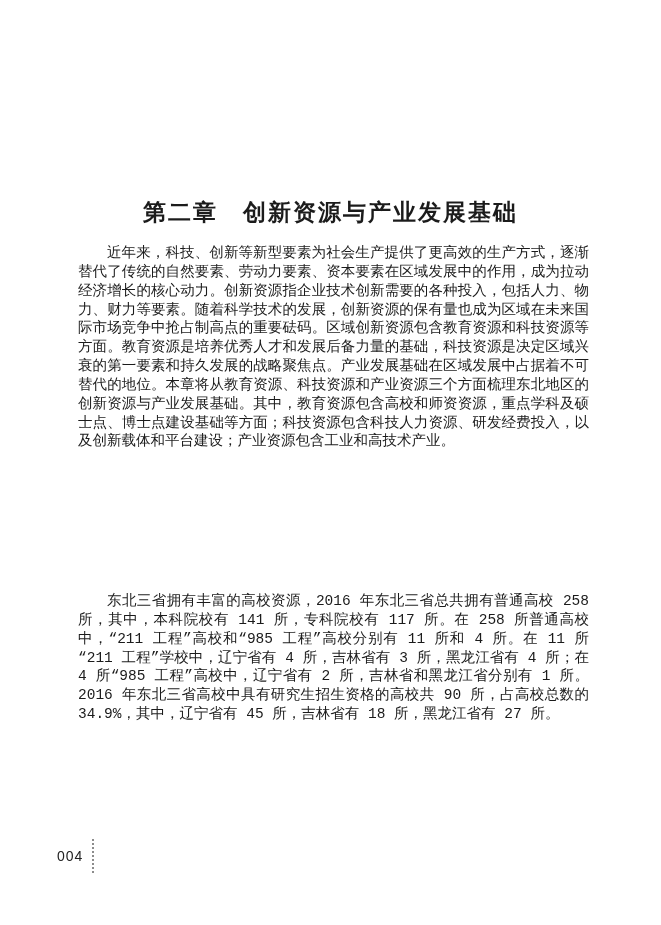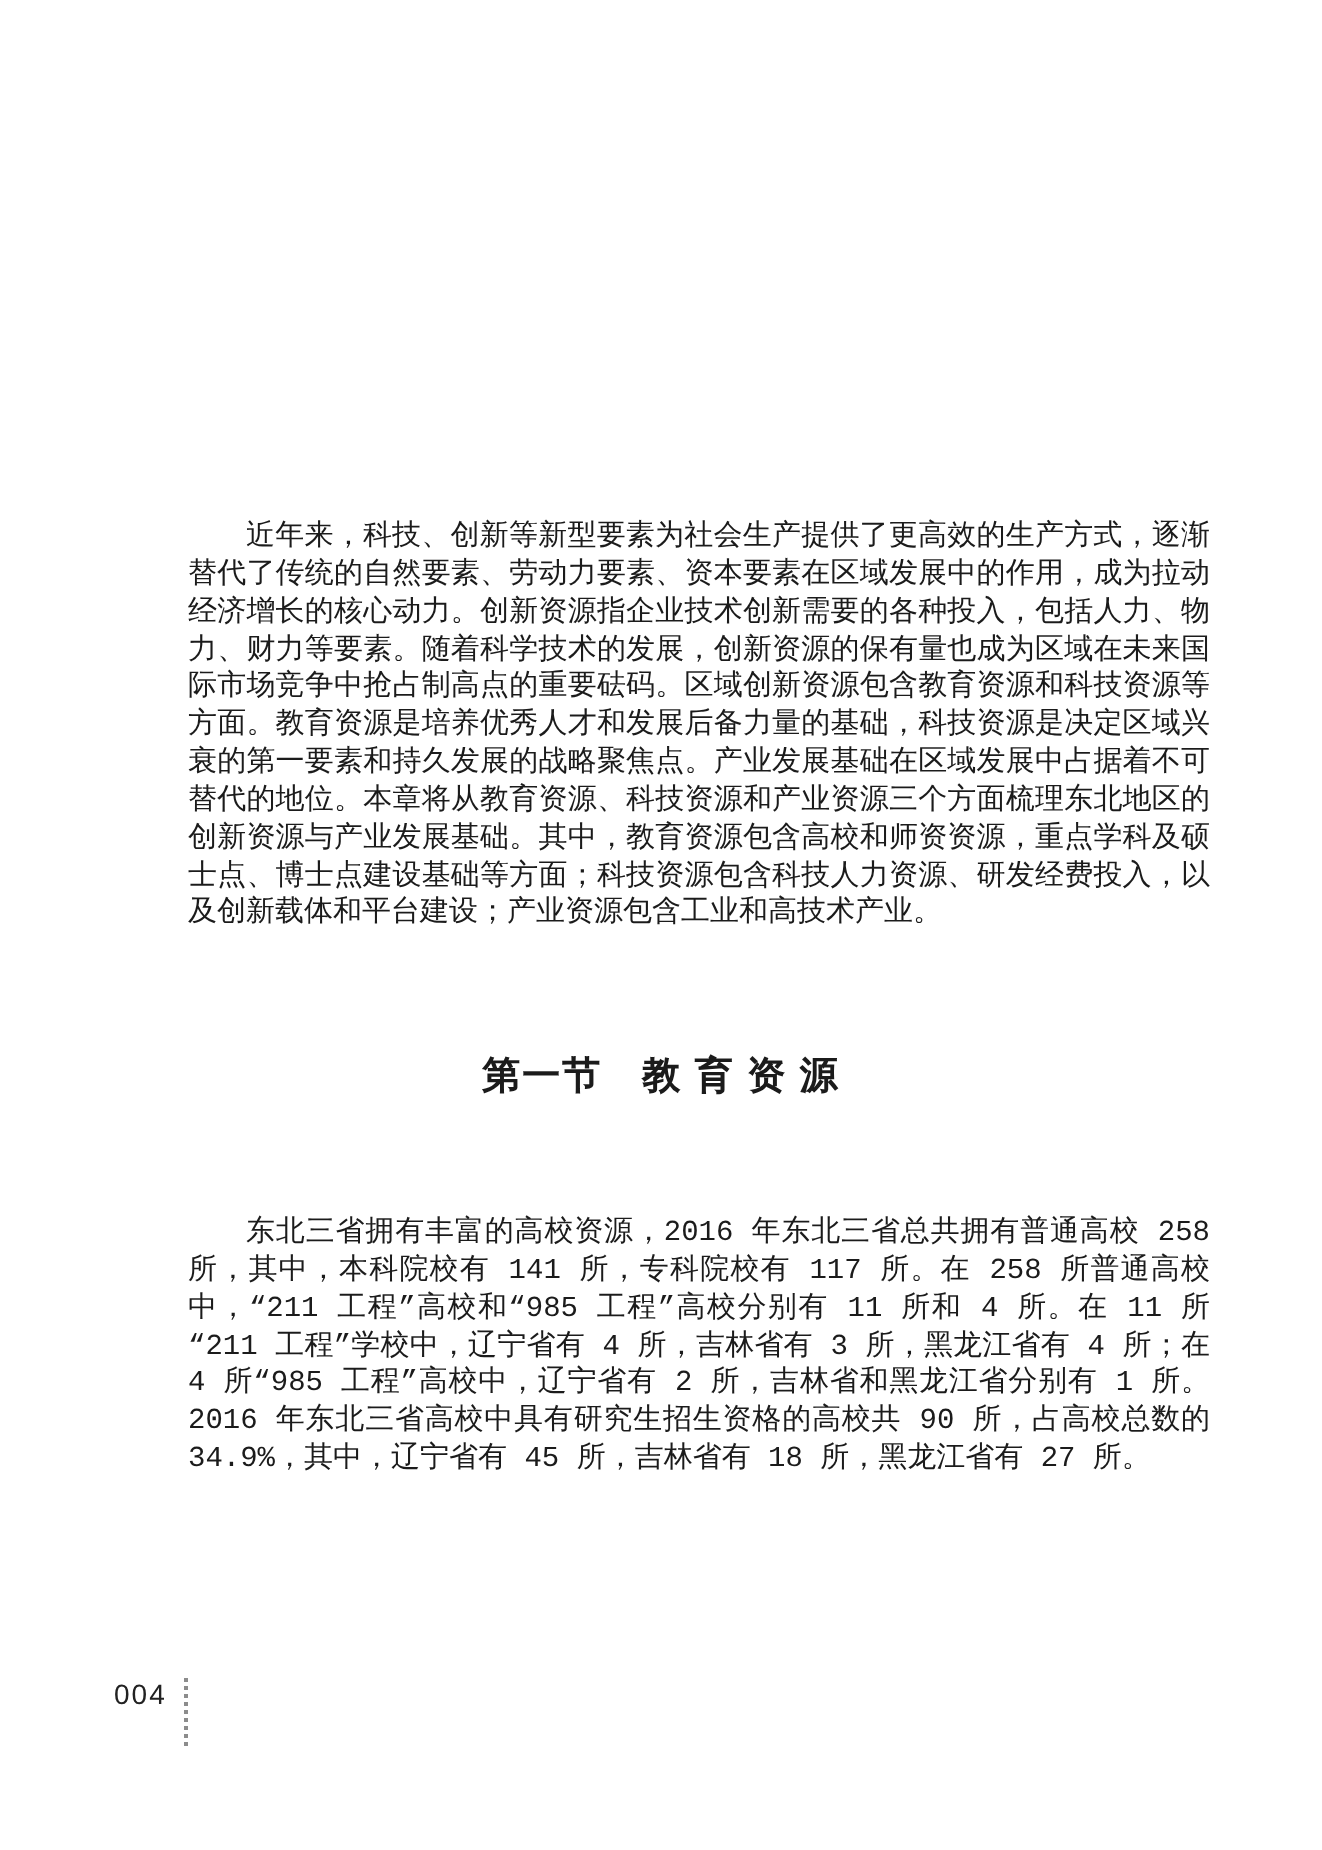--- a/index.html
+++ b/index.html
@@ -26,21 +26,21 @@
     font-size: 23px;
     letter-spacing: 2px;
     white-space: pre;
   }
   .body-text {
     font-family: "Liberation Serif", serif;
     font-size: 14.5px;
     line-height: 18.85px;
     text-align: justify;
     text-indent: 2em;
-    margin: 16px;
+    margin: 0;
   }
   .intro-paragraph {
     position: absolute;
     top: 243px;
     left: 78px;
     width: 511px;
   }
   .section-title {
     position: absolute;
     top: 509px;
@@ -72,44 +72,44 @@
     position: absolute;
     top: 758px;
     left: 78px;
     width: 511px;
   }
   .page-footer {
     position: absolute;
     left: 57px;
     top: 839px;
     display: flex;
-    align-items: flex-start;
+    align-items: center;
   }
   .page-number {
     font-family: "Liberation Sans", sans-serif;
     font-size: 14px;
     letter-spacing: 1px;
     color: #222222;
   }
   .footer-dotted-rule {
     width: 0;
     height: 34px;
     border-left: 2px dotted #8c8c8c;
     margin-left: 9px;
   }
 </style>
 </head>
 <body>
 
 <div class="sheet">
 
+  <h1 class="chapter-title">第二章　创新资源与产业发展基础</h1>
 
   <p class="body-text intro-paragraph">近年来，科技、创新等新型要素为社会生产提供了更高效的生产方式，逐渐替代了传统的自然要素、劳动力要素、资本要素在区域发展中的作用，成为拉动经济增长的核心动力。创新资源指企业技术创新需要的各种投入，包括人力、物力、财力等要素。随着科学技术的发展，创新资源的保有量也成为区域在未来国际市场竞争中抢占制高点的重要砝码。区域创新资源包含教育资源和科技资源等方面。教育资源是培养优秀人才和发展后备力量的基础，科技资源是决定区域兴衰的第一要素和持久发展的战略聚焦点。产业发展基础在区域发展中占据着不可替代的地位。本章将从教育资源、科技资源和产业资源三个方面梳理东北地区的创新资源与产业发展基础。其中，教育资源包含高校和师资资源，重点学科及硕士点、博士点建设基础等方面；科技资源包含科技人力资源、研发经费投入，以及创新载体和平台建设；产业资源包含工业和高技术产业。</p>
 
-  <h2 class="section-title">第一节　教 育 资 源</h2>
 
 
   <p class="body-text paragraph-2">东北三省拥有丰富的高校资源，2016 年东北三省总共拥有普通高校 258 所，其中，本科院校有 141 所，专科院校有 117 所。在 258 所普通高校中，“211 工程”高校和“985 工程”高校分别有 11 所和 4 所。在 11 所“211 工程”学校中，辽宁省有 4 所，吉林省有 3 所，黑龙江省有 4 所；在 4 所“985 工程”高校中，辽宁省有 2 所，吉林省和黑龙江省分别有 1 所。2016 年东北三省高校中具有研究生招生资格的高校共 90 所，占高校总数的 34.9%，其中，辽宁省有 45 所，吉林省有 18 所，黑龙江省有 27 所。</p>
 
 
   <div class="page-footer">
     <span class="page-number">004</span>
     <span class="footer-dotted-rule"></span>
   </div>
 

